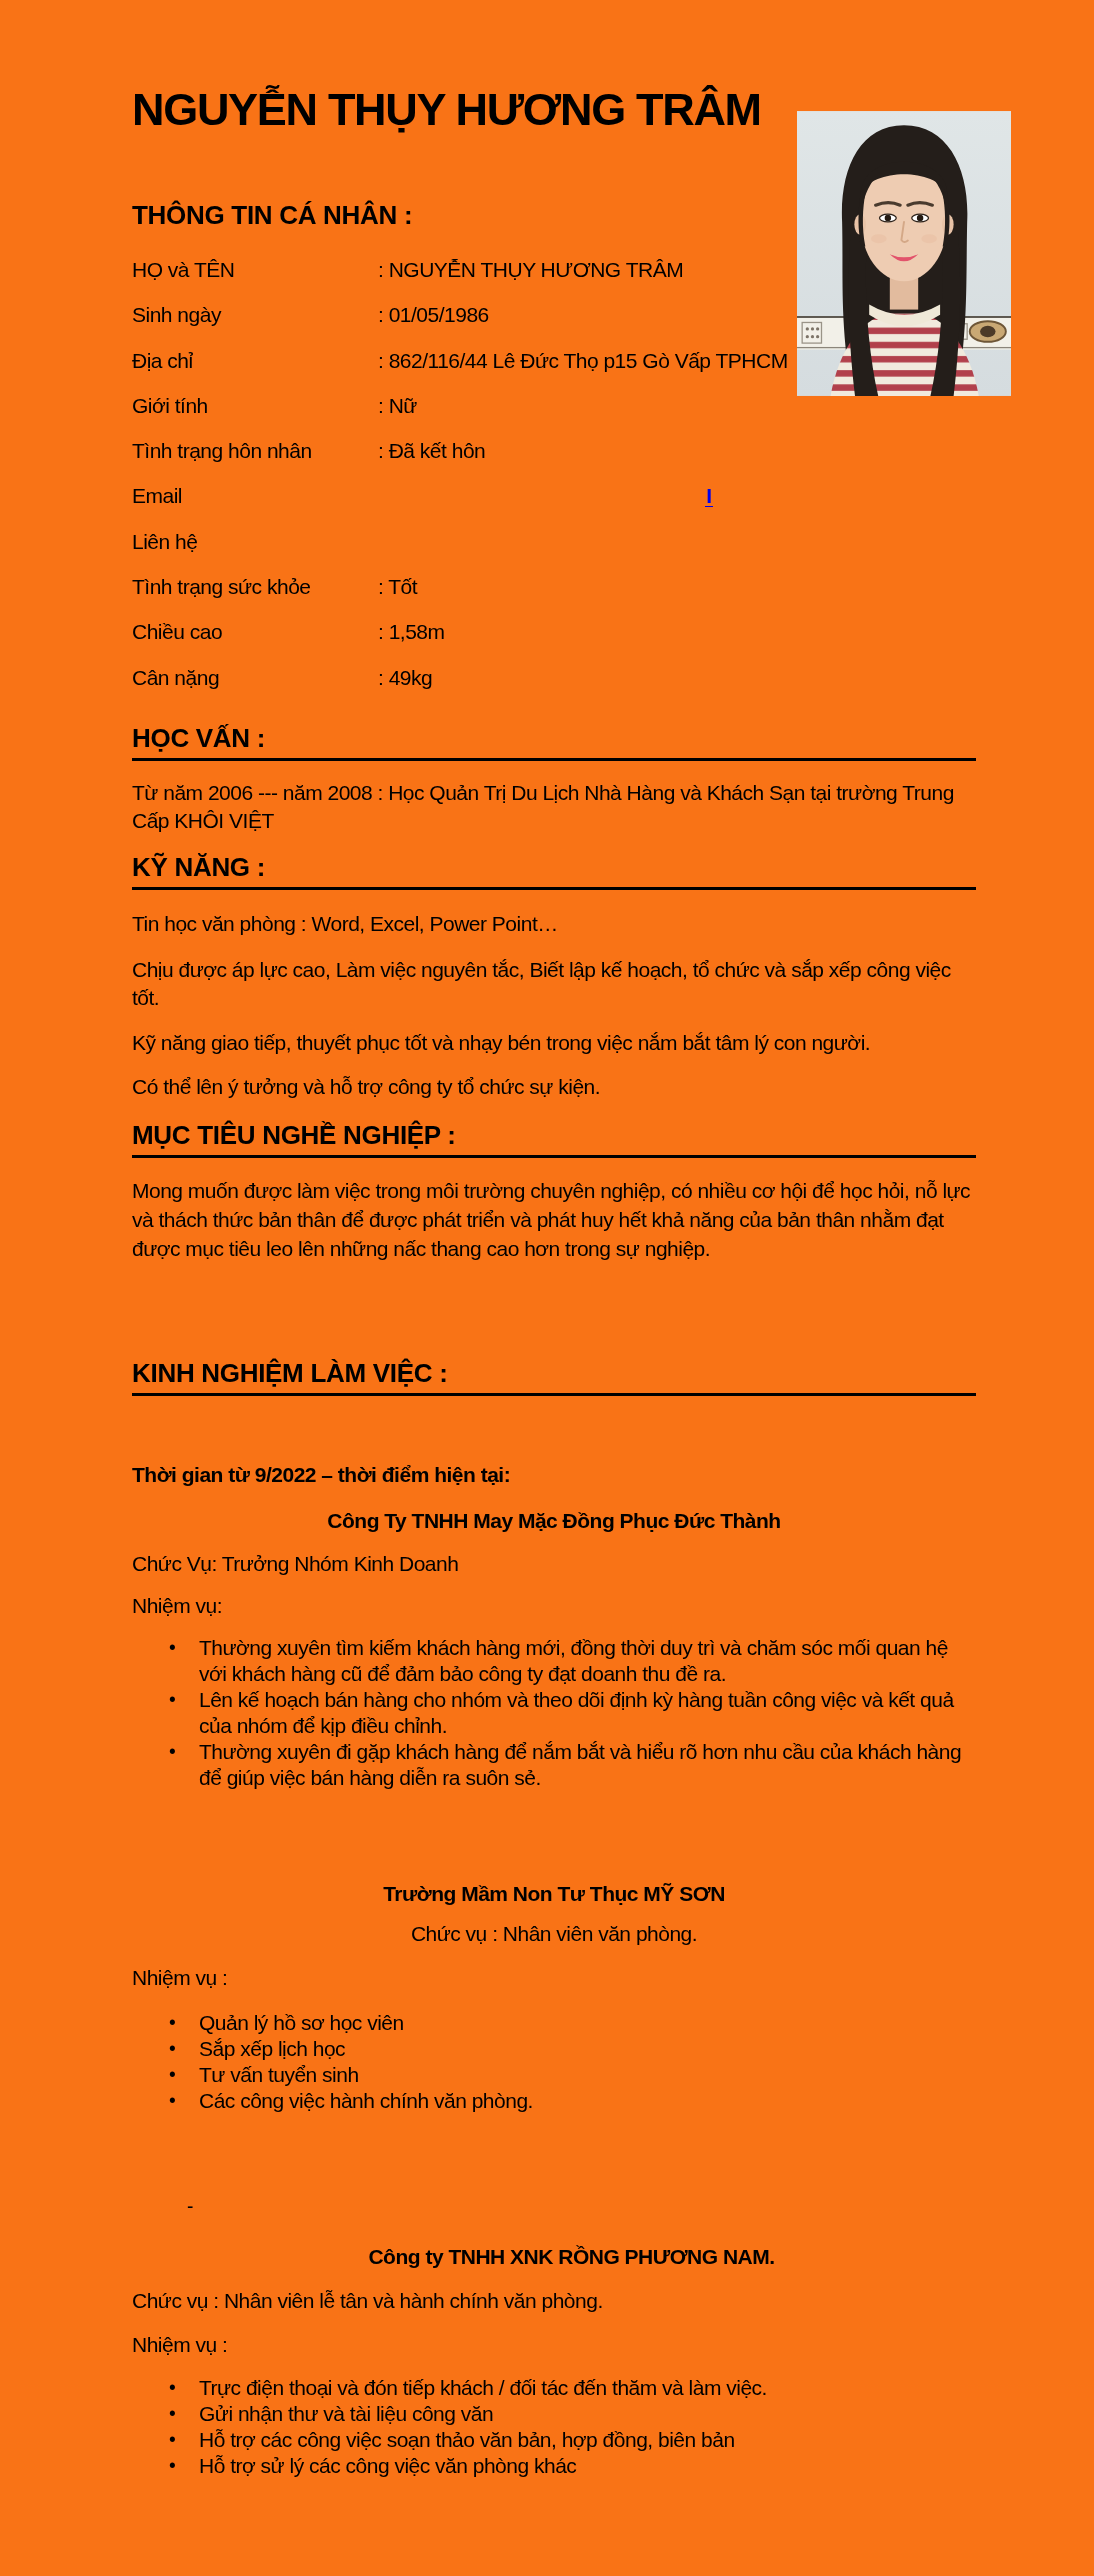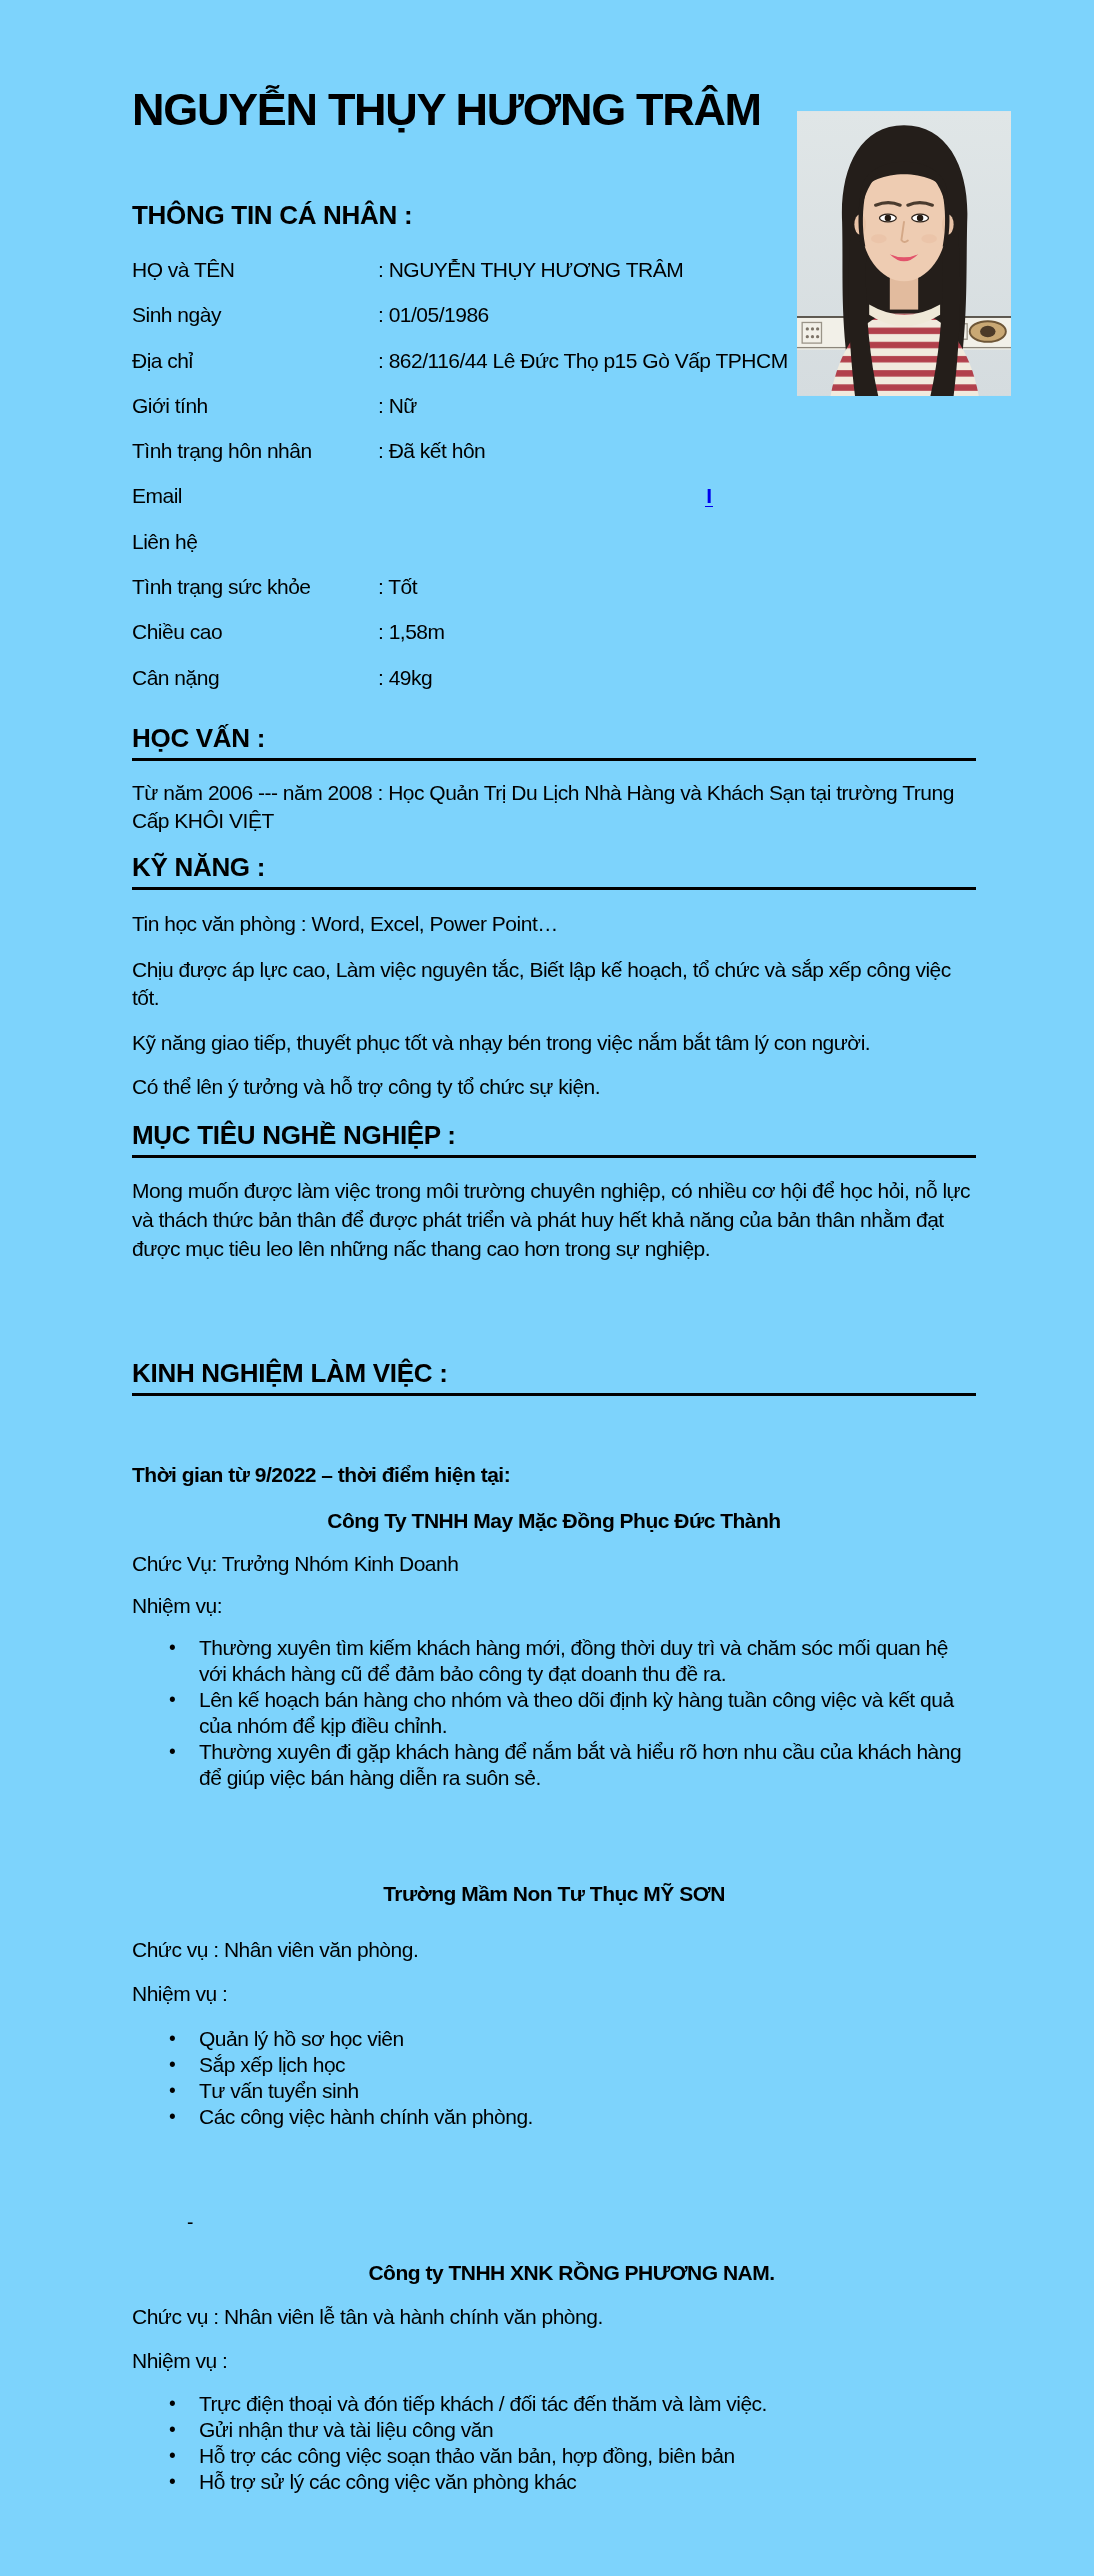--- a/index.html
+++ b/index.html
@@ -1,21 +1,21 @@
 <!DOCTYPE html>
 <html style="font-size:10.3px"><head>
 <meta charset="utf-8">
 <style>
   html,body { margin:0; padding:0; background:#ffffff; }
   .page {
     position:relative;
     width:1095px; height:2576px;
     box-sizing:border-box;
     padding:87px 119px 0 132px;
-    background:#7dd3fc;
+    background:#f97316;
     font-family:"Liberation Sans","DejaVu Sans",sans-serif;
     color:#000000;
     font-size:21px;
     letter-spacing:-0.5px;
     overflow:hidden;
   }
   .title {
     margin:0;
     font-size:45px; font-weight:700; letter-spacing:-1.3px;
     line-height:45px; white-space:nowrap;
@@ -46,21 +46,21 @@
   .sec-exp h2 { margin-top:95px; }
   .job-period { margin:66px 0 0 0; font-weight:700; line-height:26px; }
   .job-company { margin:19.3px 0 0 0; font-weight:700; line-height:26px;text-align:center; }
   .job-role { margin:17.4px 0 0 0; line-height:26px; }
   .job-tasks-label { margin:16px 0 0 0; line-height:26px; }
   ul.tasks { list-style:none; margin:16px 0 0 0; padding:0 0 0 37px; }
   ul.tasks li { display:flex; line-height:26px; }
   ul.tasks .blt { flex:0 0 30px; width:30px; font-size:19.3px; }
   ul.tasks .task-text { flex:1; }
   .job2 .job-company { margin-top:90px; }
-  .job2 .job-role { margin-top:30px; }
+  .job2 .job-role { margin-top:14px;text-align:center; }
   .job2 .job-tasks-label { margin-top:18px; }
   .job2 ul.tasks { margin-top:18.7px; }
   .stray-line { margin:84px 0 0 55px; line-height:18px; font-size:19.3px; }
   .job3 .job-company { margin-top:28px;margin-left:35px; }
   .job3 .job-role { margin-top:18px; }
   .job3 .job-tasks-label { margin-top:18px; }
   .job3 ul.tasks { margin-top:17.4px; }
   .photo {
     position:absolute; left:797px; top:111px;
     width:214px; height:285px; overflow:hidden;

